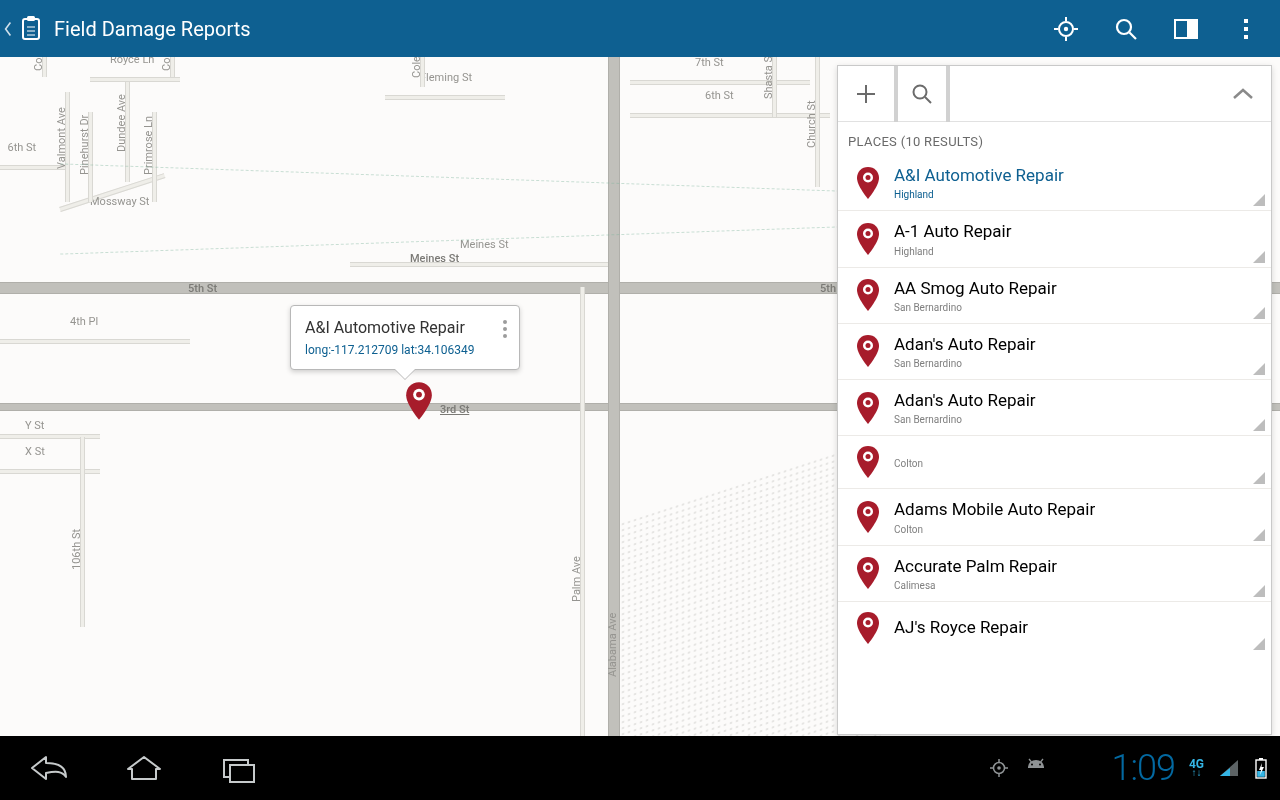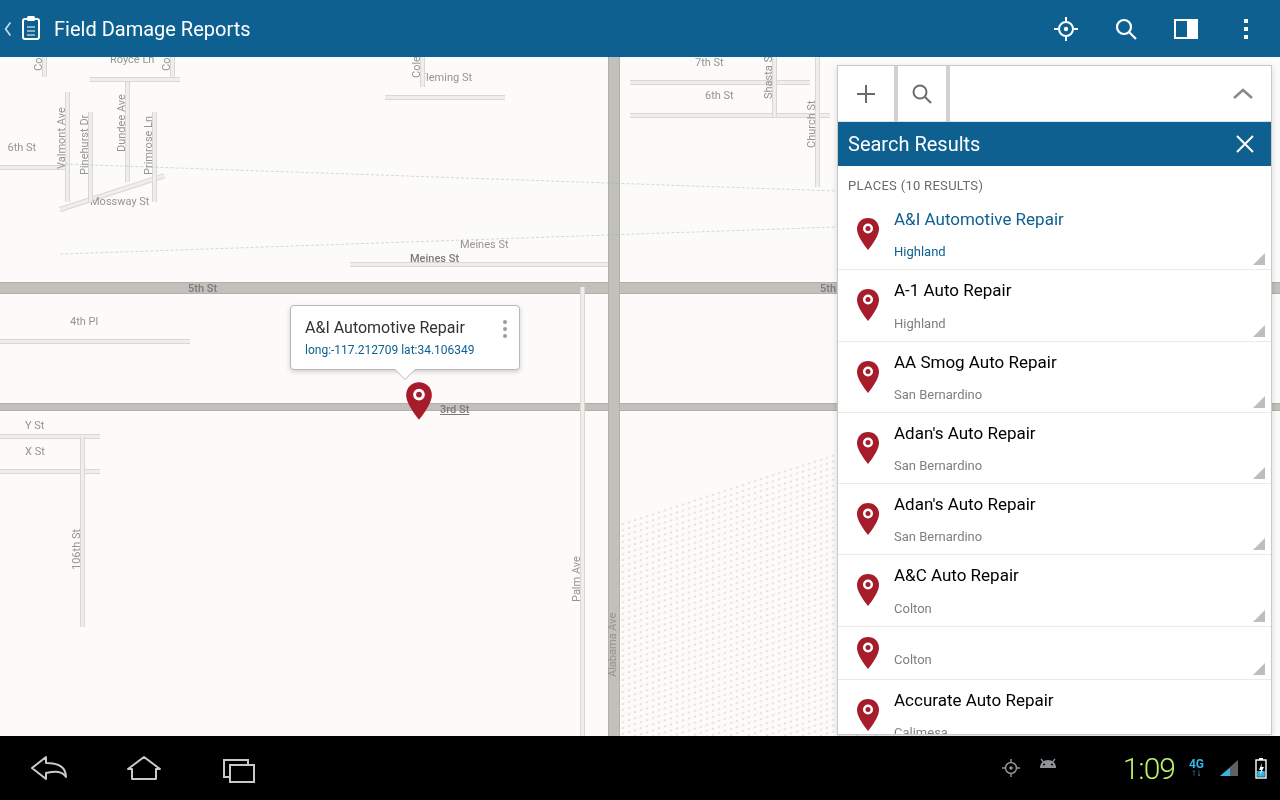--- a/index.html
+++ b/index.html
@@ -58,30 +58,30 @@
   .panel-tabs .tab.active { box-shadow: inset 4px 0 0 #d1d1d1, inset -4px 0 0 #d1d1d1;}
   .panel-tabs .collapse { margin-left:auto; width:56px; height:56px; display:flex; align-items:center; justify-content:center; cursor:pointer;}
   .panel-header { background:#0e6091; color:#fff; height:44px; display:flex; align-items:center; padding:0 10px; font-size:20px;}
   .panel-header .close { margin-left:auto; cursor:pointer; padding:6px;}
   .panel-sub { color:#6a6a6a; font-size:13px; padding:12px 10px 6px; letter-spacing:.3px;}
   .results { flex:1; overflow:hidden;}
   .result-item { display:flex; align-items:center; gap:14px; padding:10px 14px 10px 18px; border-top:1px solid #eceae7; position:relative; cursor:pointer;}
   .result-item:first-child{ border-top:none;}
   .result-item .texts { flex:1; min-width:0;}
   .result-item .name { font-size:17px; color:#000000; line-height:1.25;}
-  .result-item .loc { font-size:13px; color:#7f7f7f; margin-top:14px;}
+  .result-item .loc { font-size:10px; color:#7f7f7f; margin-top:3px;}
   .result-item.selected .name { color:#0e6091;}
   .result-item.selected .loc { color:#0e6091;}
   .result-item .corner { position:absolute; right:6px; bottom:4px; }
   
   .navbar { position:absolute; left:0; top:736px; width:1280px; height:64px; background:#000; display:flex; align-items:center; color:#aeb4b7; }
   .navbar .navbtns { display:flex; gap:50px; padding-left:28px;}
   .navbar .navbtns > div { cursor:pointer;}
   .navbar .status { margin-left:auto; display:flex; align-items:center; gap:14px; padding-right:12px;}
-  .navbar .clock { color:#bef264; font-size:30px; font-weight:300; letter-spacing:-1px;margin-left:48px;}
+  .navbar .clock { color:#0369a1; font-size:36px; font-weight:300; letter-spacing:-1px;margin-left:48px;}
   .navbar .lte { color:#34b5e5; font-size:12px; font-weight:700; line-height:.85;}
   svg { display:block;}
 </style>
 </head>
 <body>
 
 <svg width="0" height="0" style="position:absolute">
   <defs>
     <g id="pinShape">
       <path d="M12 0 C5.5 0 1 4.8 1 11 C1 19 12 32 12 32 C12 32 23 19 23 11 C23 4.8 18.5 0 12 0 Z" fill="#A71C2B"></path>
@@ -233,28 +233,20 @@
             <circle cx="10" cy="10" r="6.5" fill="none" stroke="#6b6b6b" stroke-width="2"></circle>
             <path d="M15 15 L21 21" stroke="#6b6b6b" stroke-width="2"></path>
           </svg>
       </div>
       <div class="collapse">
         <svg width="22" height="14" viewBox="0 0 22 14">
             <path d="M2 11 L11 3 L20 11" stroke="#8a8a8a" stroke-width="2.5" fill="none"></path>
           </svg>
       </div>
     </div>
-    <div class="panel-header">
-      <span>Search Results</span>
-      <div class="close">
-        <svg width="20" height="20" viewBox="0 0 20 20">
-            <path d="M2 2 L18 18 M18 2 L2 18" stroke="#fff" stroke-width="2"></path>
-          </svg>
-      </div>
-    </div>
     <div class="panel-sub">PLACES (10 RESULTS)</div>
     <div class="results" id="results">
         <div class="result-item selected">
           <div>
             <svg width="24" height="32" viewBox="0 0 24 32">
               <use href="#pinShape"></use>
             </svg>
           </div>
           <div class="texts">
             <div class="name">A&amp;I Automotive Repair</div>
@@ -330,52 +322,52 @@
             </svg>
           </div>
         </div>
         <div class="result-item">
           <div>
             <svg width="24" height="32" viewBox="0 0 24 32">
               <use href="#pinShape"></use>
             </svg>
           </div>
           <div class="texts">
-            <div class="name">A&amp;C Auto Repair</div>
             <div class="loc">Colton</div>
           </div>
           <div class="corner">
             <svg width="12" height="12">
               <use href="#cornerTri"></use>
             </svg>
           </div>
         </div>
         <div class="result-item">
           <div>
             <svg width="24" height="32" viewBox="0 0 24 32">
               <use href="#pinShape"></use>
             </svg>
           </div>
           <div class="texts">
+            <div class="name">Adams Mobile Auto Repair</div>
             <div class="loc">Colton</div>
           </div>
           <div class="corner">
             <svg width="12" height="12">
               <use href="#cornerTri"></use>
             </svg>
           </div>
         </div>
         <div class="result-item">
           <div>
             <svg width="24" height="32" viewBox="0 0 24 32">
               <use href="#pinShape"></use>
             </svg>
           </div>
           <div class="texts">
-            <div class="name">Accurate Auto Repair</div>
+            <div class="name">Accurate Palm Repair</div>
             <div class="loc">Calimesa</div>
           </div>
           <div class="corner">
             <svg width="12" height="12">
               <use href="#cornerTri"></use>
             </svg>
           </div>
         </div>
         <div class="result-item">
           <div>

